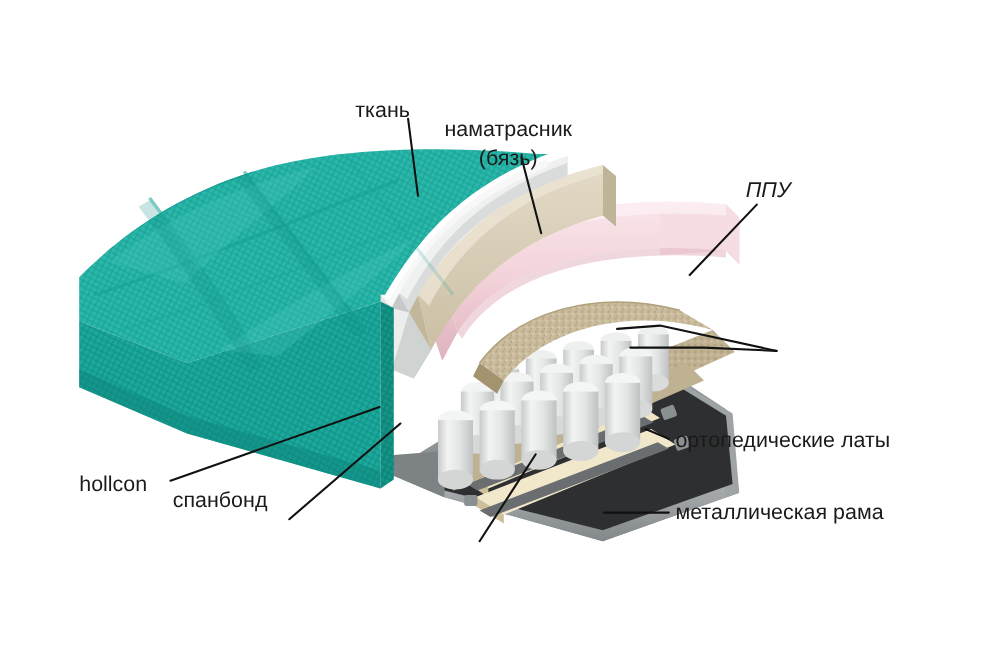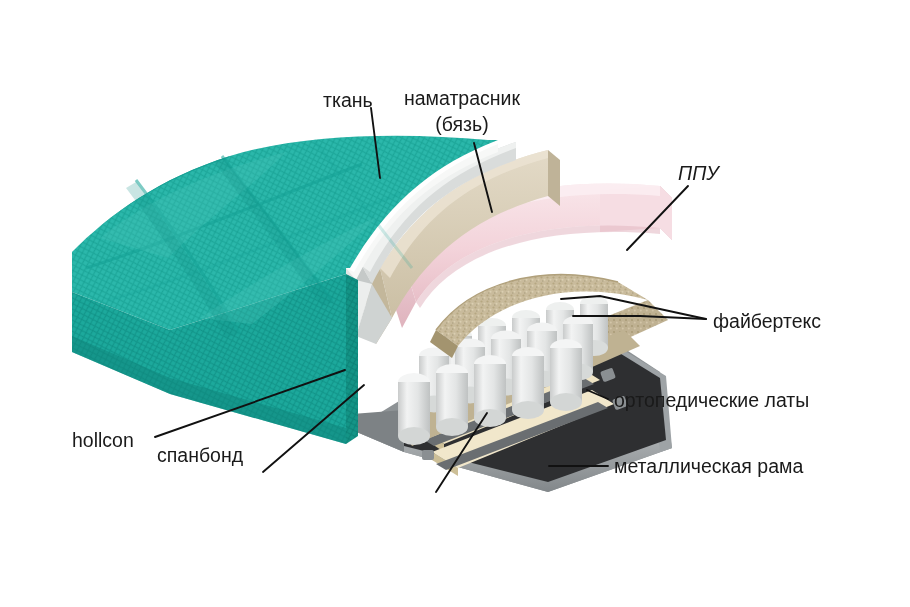--- a/index.html
+++ b/index.html
@@ -1,20 +1,20 @@
 <!DOCTYPE html>
 <html><head>
 <meta charset="utf-8">
 <style>
   html,body{margin:0;padding:0;background:#ffffff;}
   body{width:910px;height:607px;overflow:hidden;font-family:"Liberation Sans","DejaVu Sans",sans-serif;}
   #stage{position:relative;width:740px;height:607px;background:#ffffff;}
   svg.figure{position:absolute;left:0;top:0;width:910px;height:607px;}
   .lbl{position:absolute;color:#1a1a1a;font-size:19.5px;line-height:25px;white-space:pre;font-family:"Liberation Sans","DejaVu Sans",sans-serif;}
-  .lbl.two{line-height:26px;}
+  .lbl.two{line-height:26px;margin-top:20px;}
 </style>
 </head>
 <body>
 
 <div id="stage">
 
   <svg class="figure" viewBox="0 0 910 607">
     <defs>
       <pattern id="weave" width="7" height="7" patternUnits="userSpaceOnUse" patternTransform="rotate(-18)">
         <rect width="7" height="7" fill="#2bb8ab"></rect>
@@ -289,21 +289,20 @@
     </g>
   </svg>
 
   <div class="lbl" style="left:323px;top:88px;">ткань</div>
 
   <div class="lbl two" style="left:404px;top:85px;text-align:center;">наматрасник
 (бязь)</div>
 
   <div class="lbl" style="left:678px;top:161px;font-style:italic;">ППУ</div>
 
-  <div class="lbl" style="left:713px;top:309px;">файбертекс</div>
 
   <div class="lbl" style="left:614px;top:454px;">металлическая рама</div>
 
   <div class="lbl" style="left:614px;top:388px;">ортопедические латы</div>
 
   <div class="lbl" style="left:72px;top:428px;">hollcon</div>
 
   <div class="lbl" style="left:157px;top:443px;">спанбонд</div>
 
 

